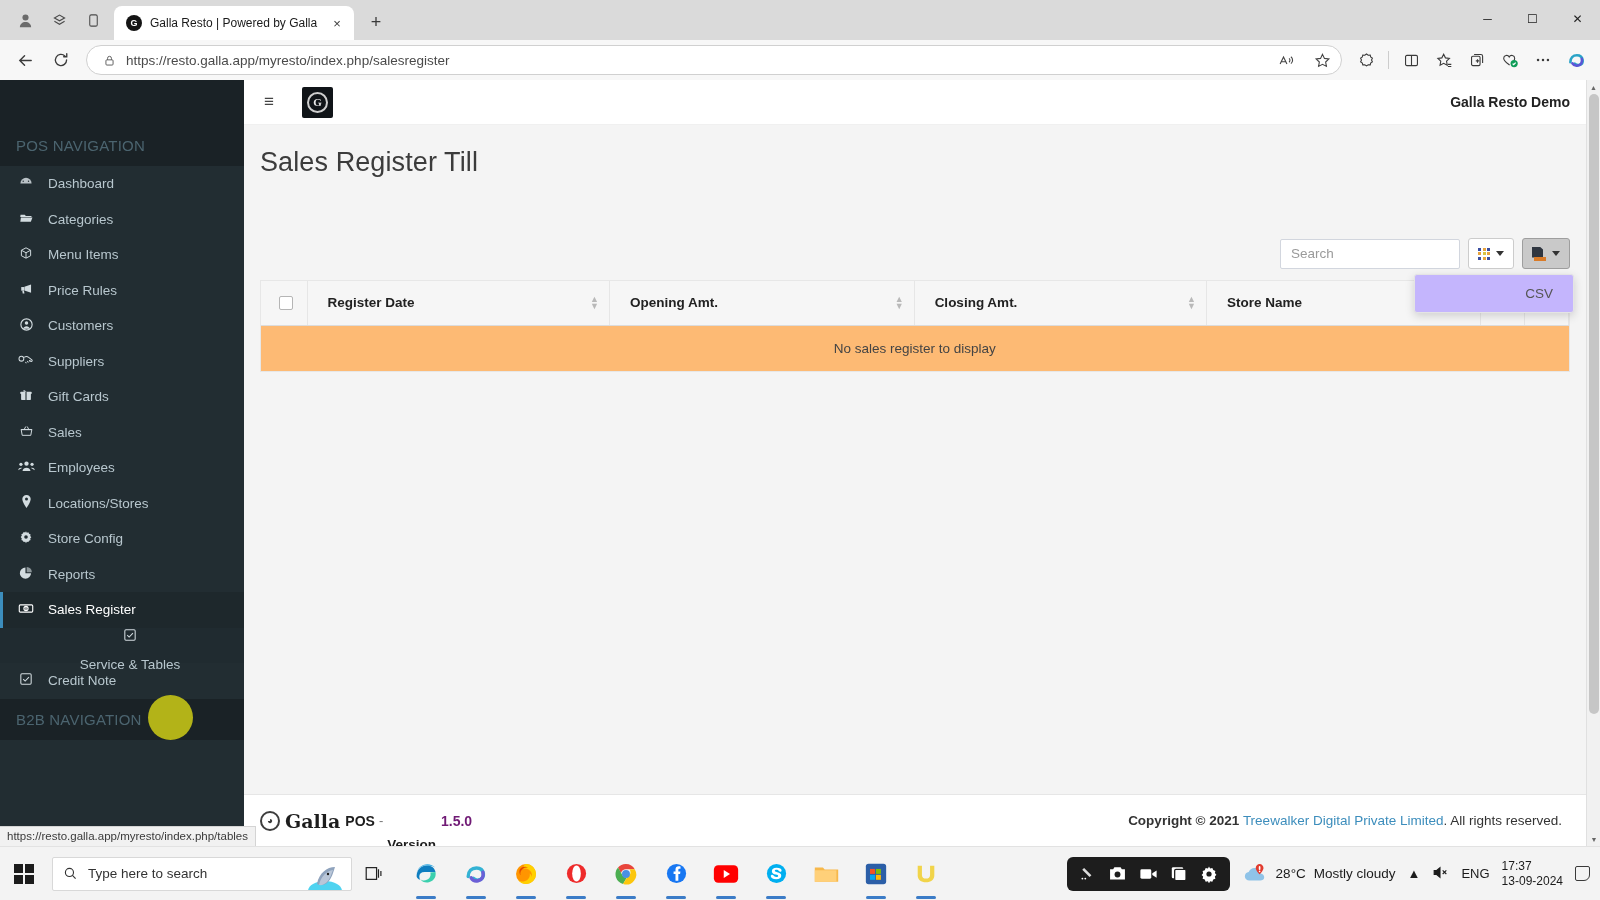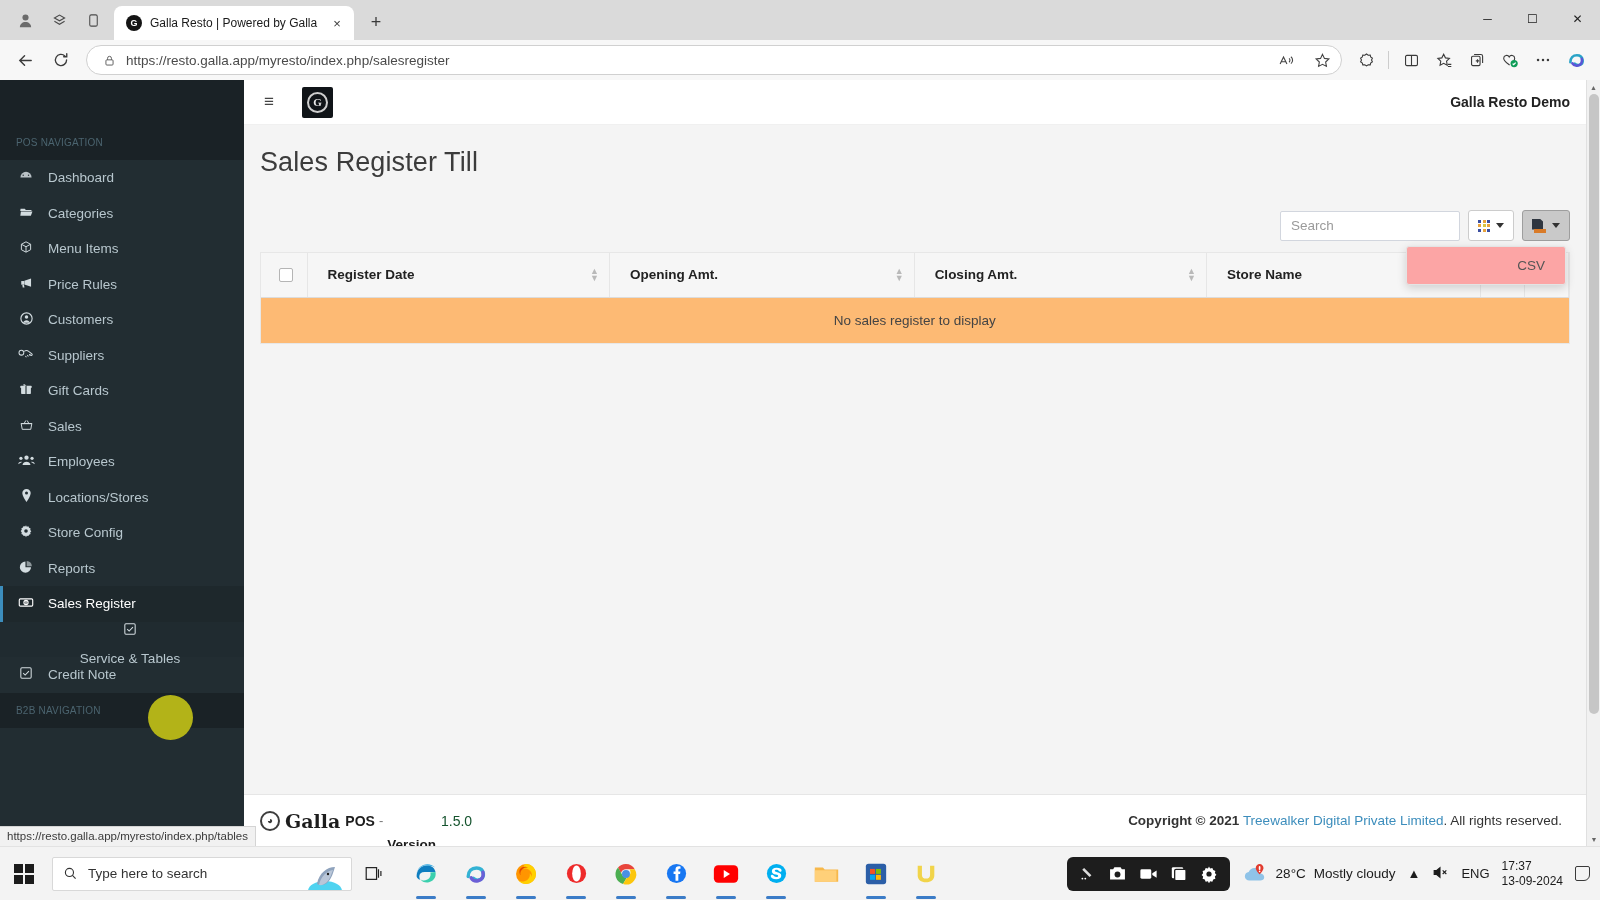--- a/index.html
+++ b/index.html
@@ -97,21 +97,21 @@
 
   
   .sidebar {
     position: absolute; left: 0; top: 0;
     width: 244px; height: 766px;
     background: #222d32;
   }
   .sb-logo-area { height: 45px; background: #1a2226; }
   .sb-header {
     background: #1a2226; color: #4b646f;
-    font-size: 10px; padding: 12px 16px; letter-spacing: .2px;
+    font-size: 15px; padding: 12px 16px; letter-spacing: .2px;
   }
   .sb-item {
     display: flex; align-items: center; gap: 12px;
     height: 35.5px; padding-left: 16px;
     color: #b8c7ce; font-size: 13.5px; position: relative;
   }
   .sb-item .sb-ico {
     width: 20px; text-align: center; font-size: 13px;
     flex: 0 0 auto; color: #d3dce0;
   }
@@ -158,21 +158,21 @@
     font-size: 14px; font-weight: bold; color: #222;
   }
 
   .page-title {
     font-size: 27px; color: #3c3c3c; font-weight: 400;
     padding: 22px 0 0 16px; letter-spacing: .1px;
   }
 
   .toolbar {
     display: flex; justify-content: flex-end; align-items: center;
-    padding: 0 16px; margin-top: 32px; gap: 8px; position: relative; text-align: right;
+    padding: 0 16px; margin-top: 60px; gap: 8px; position: relative; text-align: right;
   }
   .search-box {
     width: 180px; height: 30px; background: #fff;
     border: 1px solid #d2d6de; border-radius: 2px;
     display: flex; align-items: center; padding: 0 10px;
     font-size: 13.5px; color: #9a9a9a;
   }
   .tb-btn {
     height: 31px; background: #fff; border: 1px solid #ccc;
     border-radius: 3px; display: flex; align-items: center;
@@ -199,22 +199,22 @@
     position: absolute; left: 0; top: 0;
     width: 11px; height: 11px; background: #2f3640;
     clip-path: polygon(0 0, 70% 0, 100% 28%, 100% 100%, 0 100%);
   }
   .export-ico .bar {
     position: absolute; left: 2px; bottom: 0;
     width: 12px; height: 4px; background: #d97b28;
   }
 
   .dropdown-menu {
-    position: absolute; right: 20px; top: 36px;
-    width: 160px; background: #fca5a5;
+    position: absolute; right: 12px; top: 36px;
+    width: 160px; background: #c4b5fd;
     border: 1px solid #e4e4e4; border-radius: 3px;
     box-shadow: 0 3px 10px rgba(0,0,0,.16);
     padding: 5px 0; z-index: 30;
   }
   .dropdown-menu .mi {
     padding: 6px 20px; font-size: 13.5px; color: #555;
   }
 
   
   .table-wrap {
@@ -256,21 +256,21 @@
     width: 20px; height: 20px; border-radius: 50%;
     border: 2px solid #3d3d3d; margin-right: 5px;
     display: flex; align-items: center; justify-content: center;
     font-size: 10px; color: #3d3d3d;
   }
   .f-galla { font-size: 19px; font-weight: bold; color: #1d1d1d;
              font-family: "DejaVu Serif", serif; }
   .f-pos { font-size: 14px; font-weight: bold; color: #1d1d1d; margin-left: 5px; }
   .f-dash { font-size: 13px; color: #777; margin: 0 4px; }
   .f-ver { font-size: 13.5px; font-weight: bold; color: #1d1d1d; margin-top: 47px; }
-  .f-num { font-size: 14px; color: #14532d; margin-left: 5px; }
+  .f-num { font-size: 14px; color: #701a75; margin-left: 5px; font-weight: bold; }
   .f-right { margin-left: auto; font-size: 13.5px; color: #333; }
   .f-right b { font-weight: bold; }
   .f-link { color: #3c8dbc; }
 
   
   .pagescroll {
     position: absolute; right: 0; top: 0; width: 14px; height: 766px;
     background: #f1f1f1; border-left: 1px solid #e0e0e0;
   }
   .ps-arrow {

